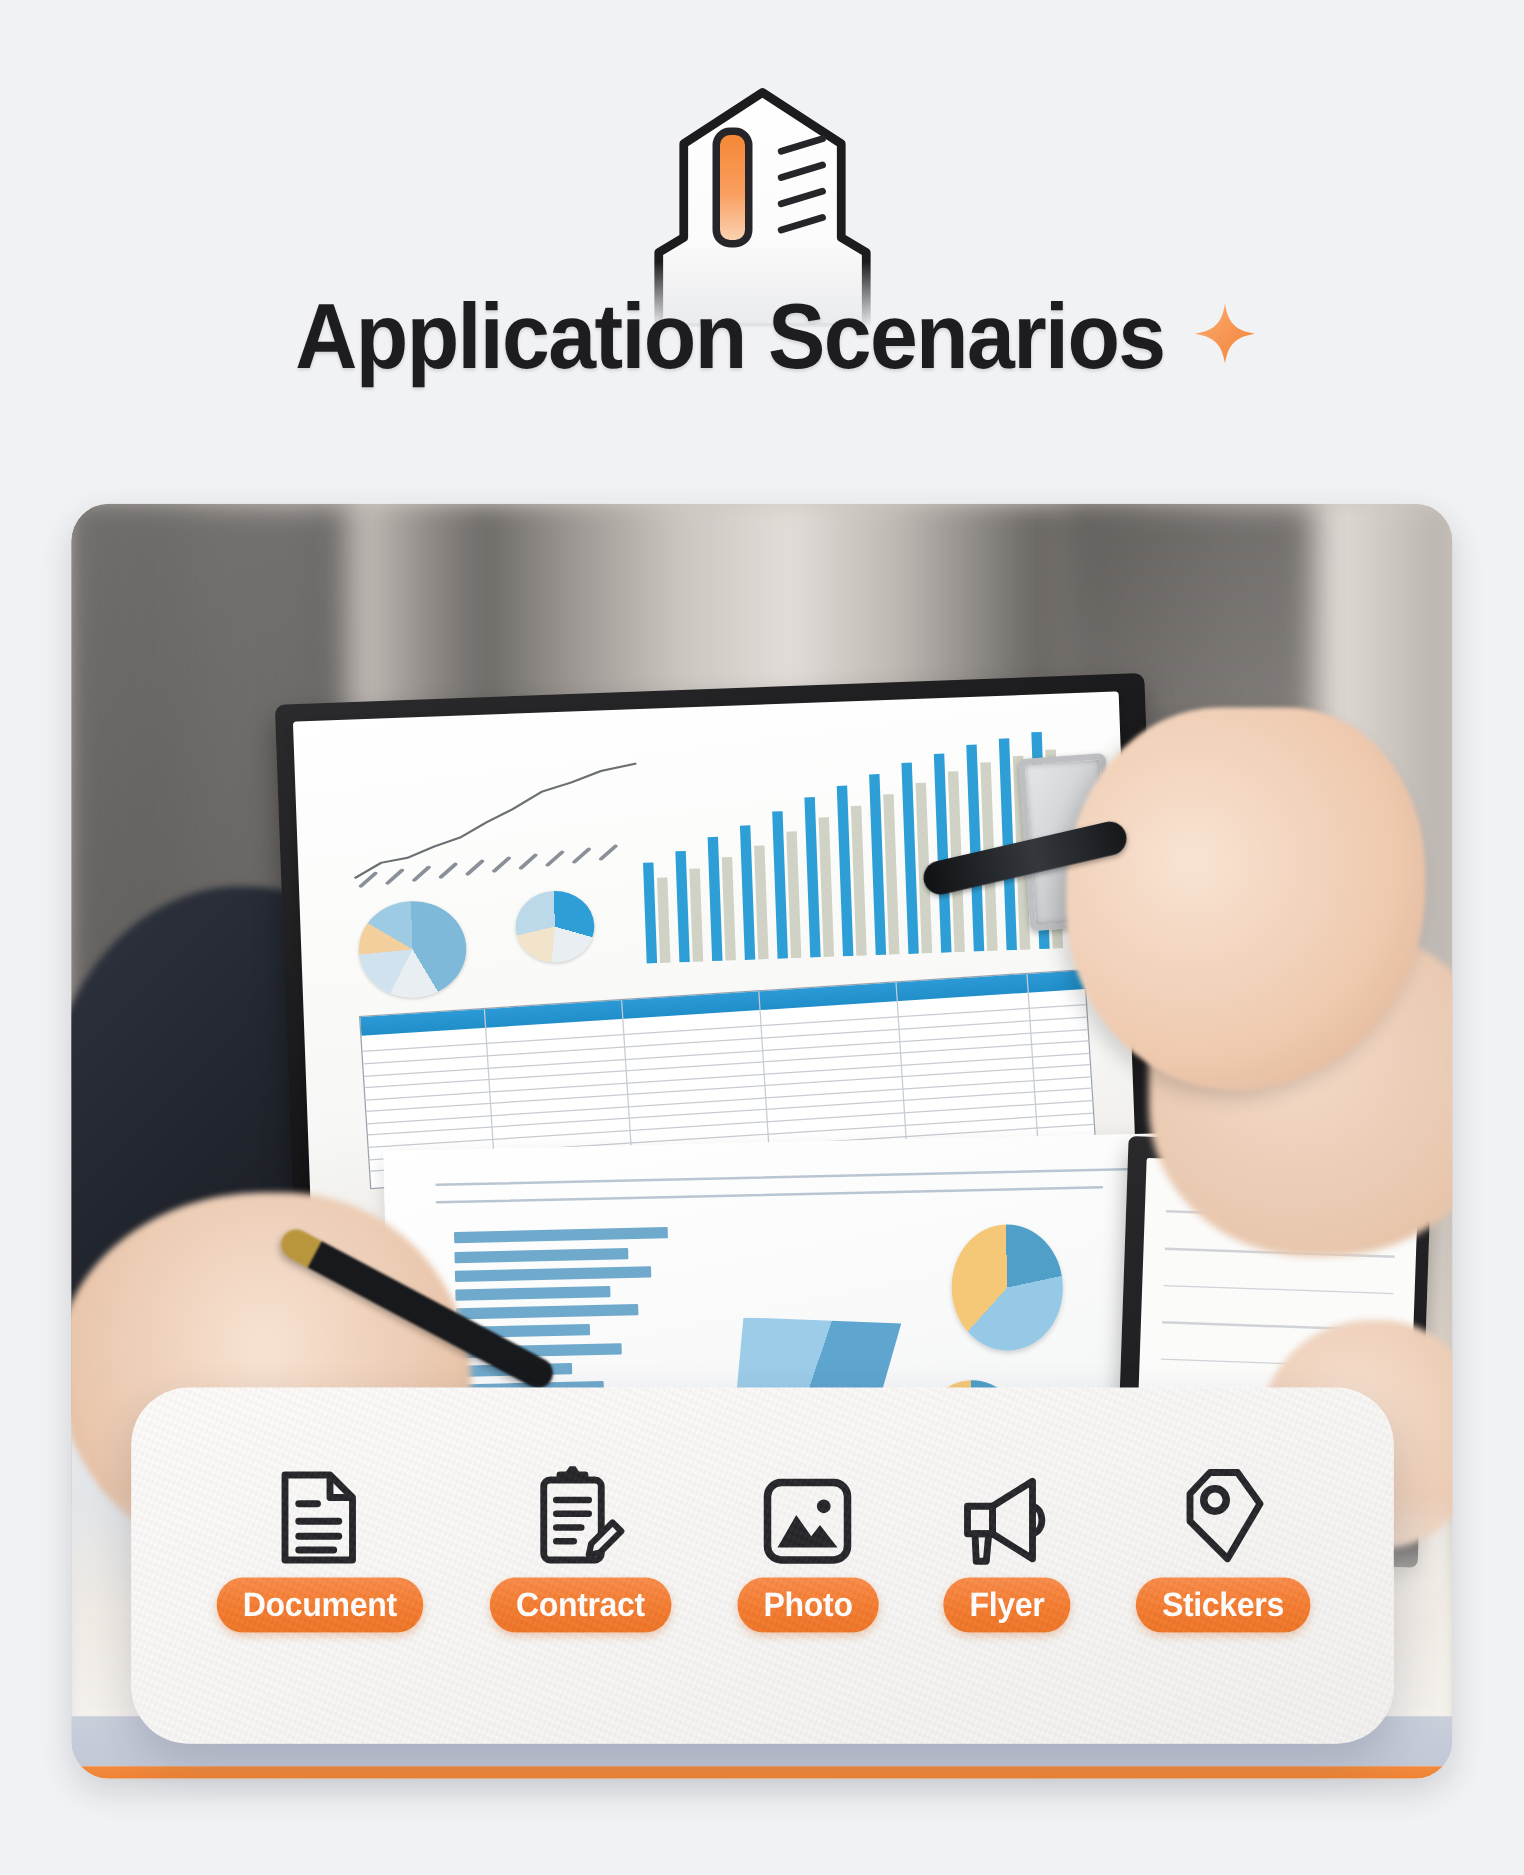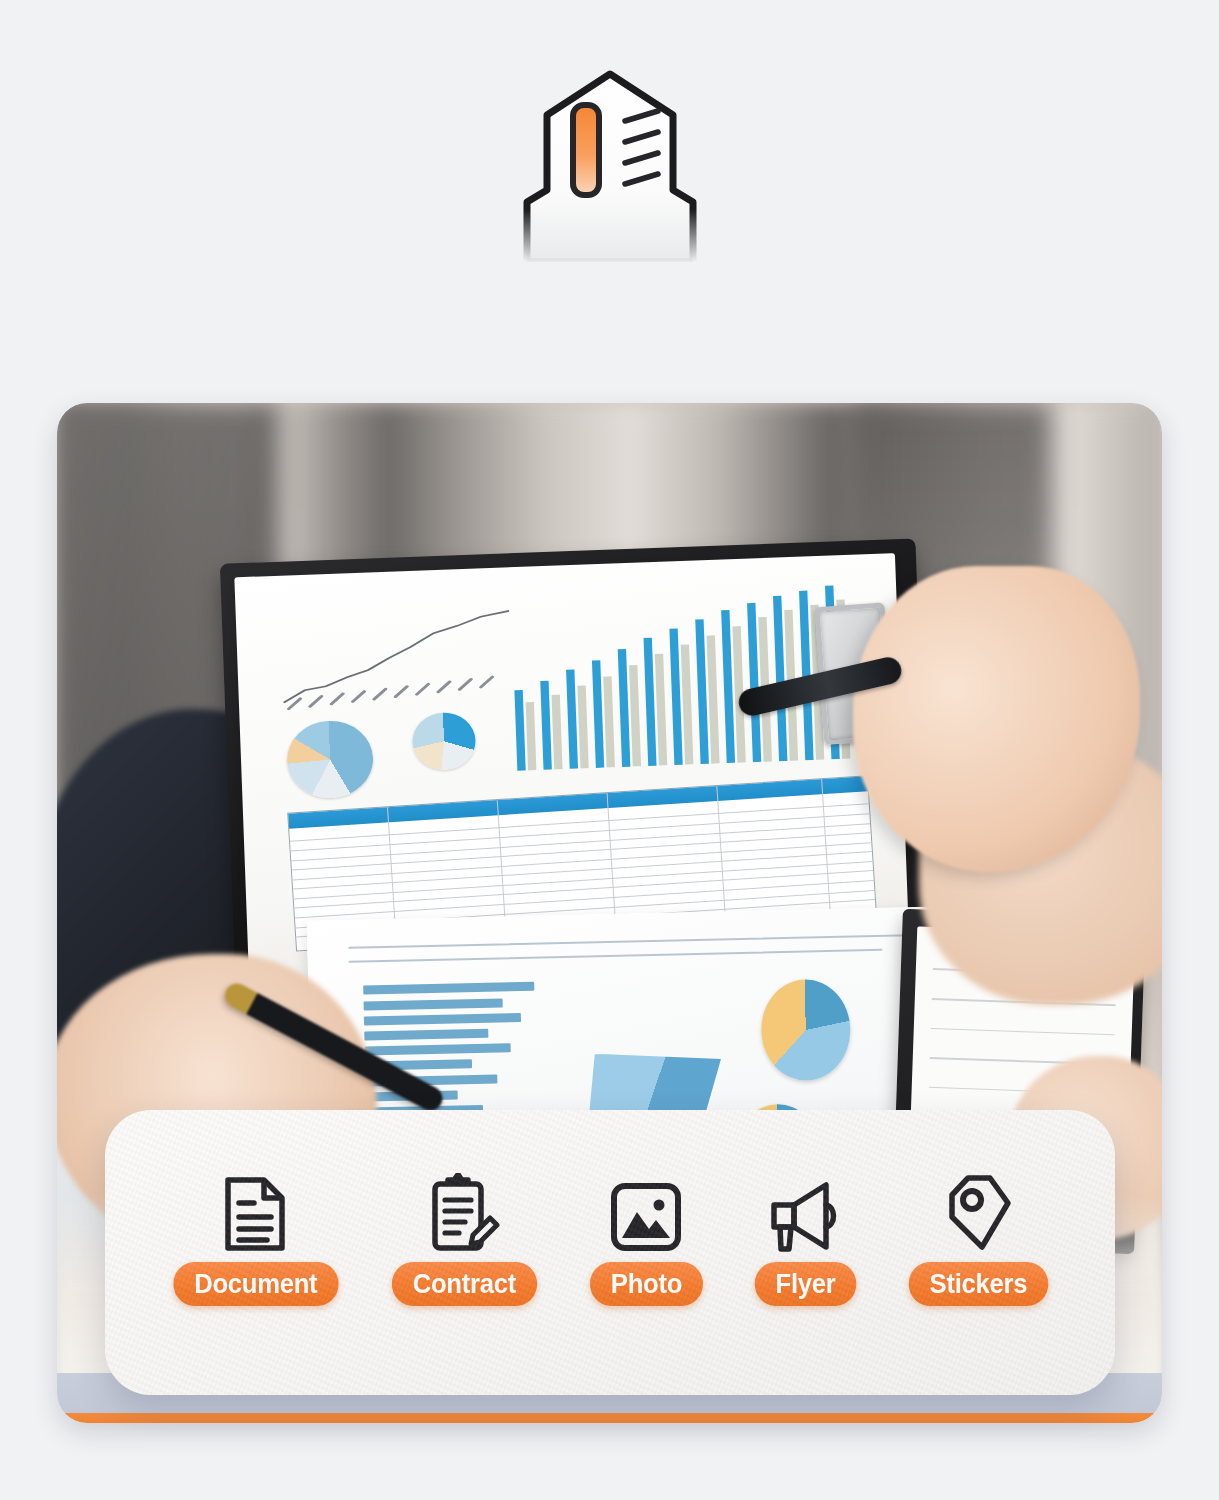--- a/index.html
+++ b/index.html
@@ -378,20 +378,35 @@
 
         <g stroke="#26262a" stroke-width="5.5" stroke-linecap="round">
           <line x1="130" y1="59" x2="163" y2="49"></line>
           <line x1="130" y1="80" x2="163" y2="70"></line>
           <line x1="130" y1="101" x2="163" y2="91"></line>
           <line x1="130" y1="122" x2="163" y2="112"></line>
         </g>
       </svg>
     </div>
 
+    <div class="title-row">
+      <div class="page-title">Application Scenarios</div>
+      <span class="sparkle">
+        <svg width="58" height="58" viewBox="0 0 58 58" aria-hidden="true">
+          <defs>
+            <linearGradient id="sparkGrad" x1="0" y1="0" x2="1" y2="1">
+              <stop offset="0%" stop-color="#fbb074"></stop>
+              <stop offset="55%" stop-color="#f79451"></stop>
+              <stop offset="100%" stop-color="#f3843a"></stop>
+            </linearGradient>
+          </defs>
+          <path d="M29 5 C31.5 20.5 37.5 26.5 53 29 C37.5 31.5 31.5 37.5 29 53 C26.5 37.5 20.5 31.5 5 29 C20.5 26.5 26.5 20.5 29 5 Z" fill="url(#sparkGrad)"></path>
+        </svg>
+      </span>
+    </div>
   </div>
 
   <div class="photo-card">
     <div class="photo-inner">
       <div class="scene">
         <div class="bg-window"></div>
         <div class="bg-dark-panel"></div>
         <div class="bg-dark-panel2"></div>
         <div class="bg-floor"></div>
 

